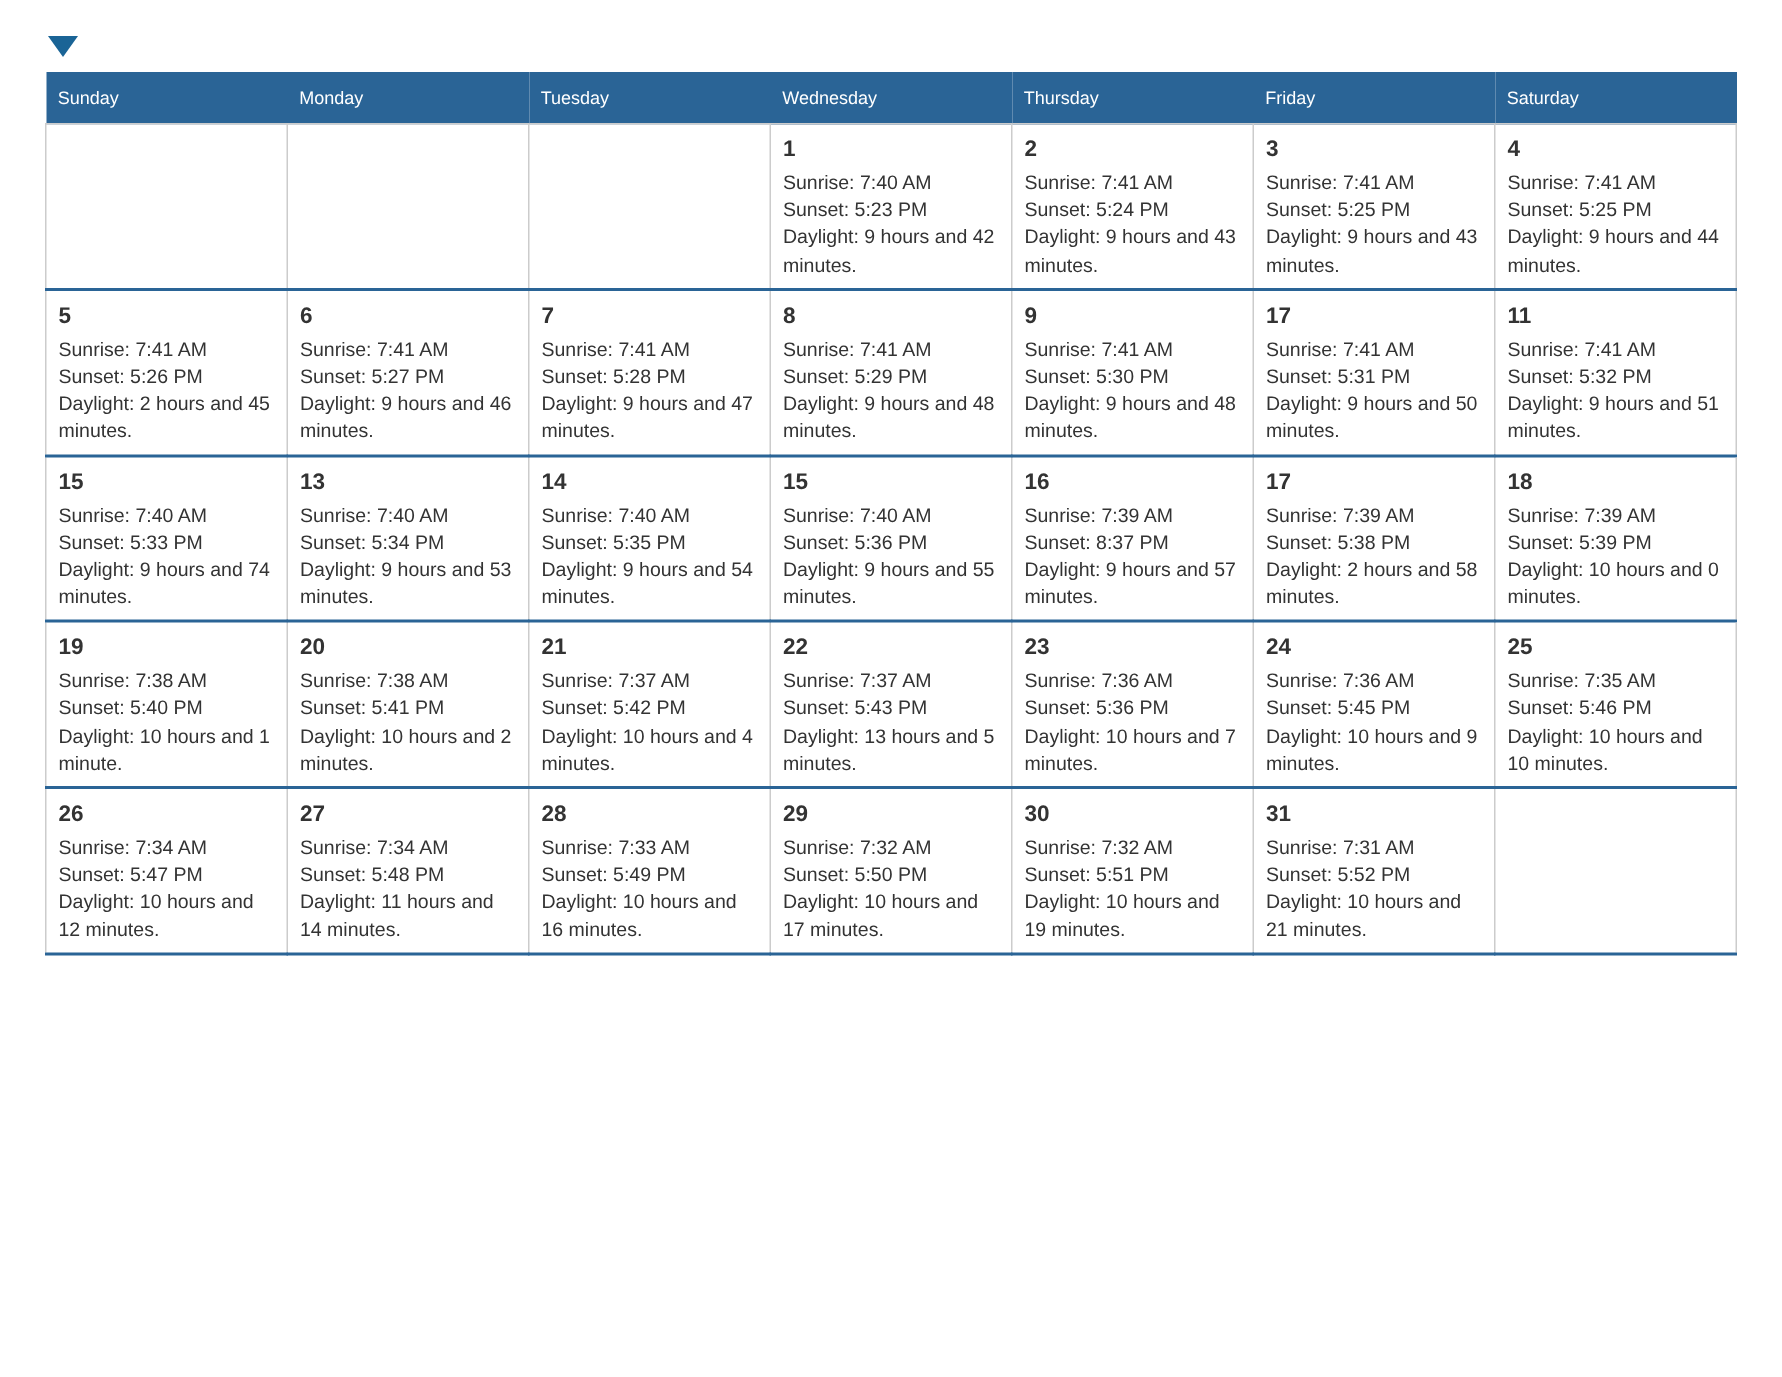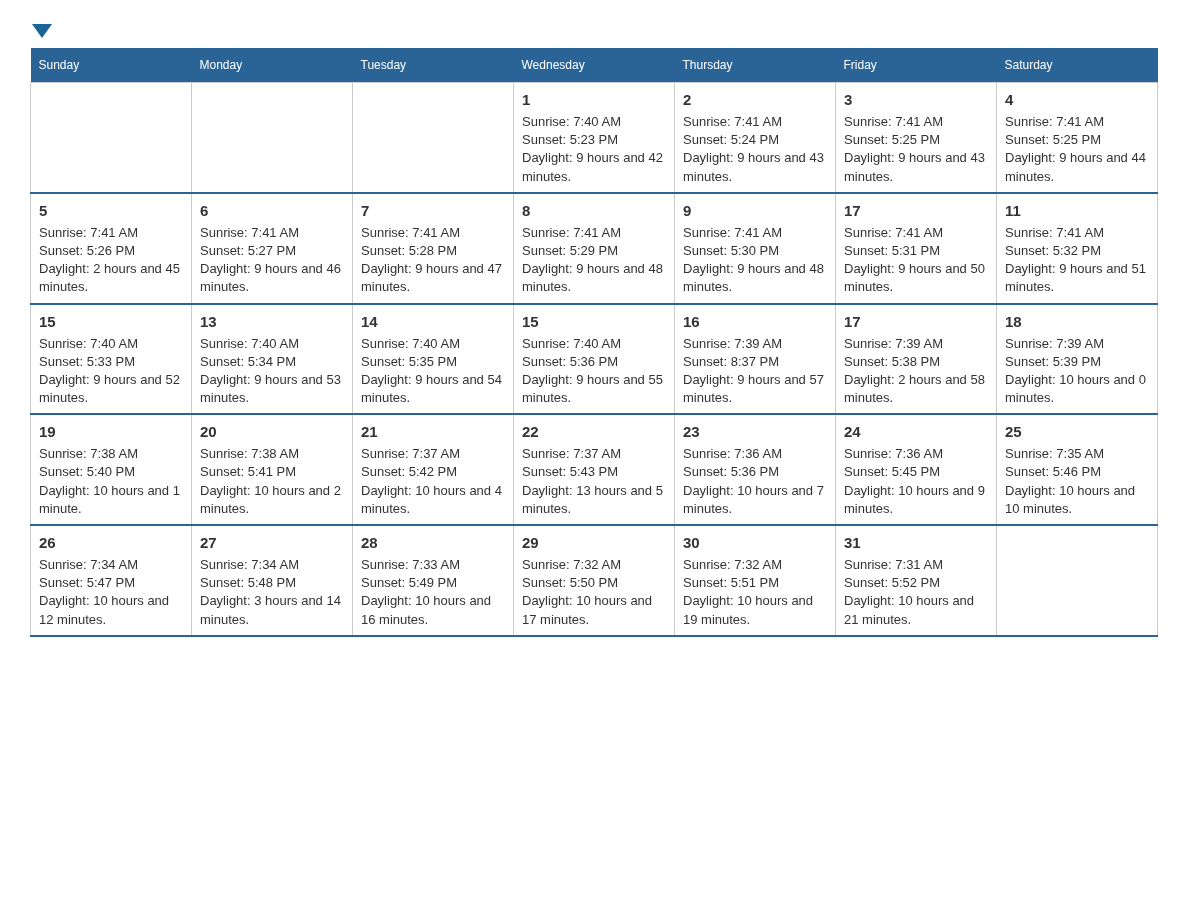--- a/index.html
+++ b/index.html
@@ -140,40 +140,40 @@
       <tr>
         <td><span class="day-num">5</span><span>Sunrise: 7:41 AM</span><br><span>Sunset: 5:26 PM</span><br><span>Daylight: 2 hours and 45 minutes.</span></td>
         <td><span class="day-num">6</span><span>Sunrise: 7:41 AM</span><br><span>Sunset: 5:27 PM</span><br><span>Daylight: 9 hours and 46 minutes.</span></td>
         <td><span class="day-num">7</span><span>Sunrise: 7:41 AM</span><br><span>Sunset: 5:28 PM</span><br><span>Daylight: 9 hours and 47 minutes.</span></td>
         <td><span class="day-num">8</span><span>Sunrise: 7:41 AM</span><br><span>Sunset: 5:29 PM</span><br><span>Daylight: 9 hours and 48 minutes.</span></td>
         <td><span class="day-num">9</span><span>Sunrise: 7:41 AM</span><br><span>Sunset: 5:30 PM</span><br><span>Daylight: 9 hours and 48 minutes.</span></td>
         <td><span class="day-num">17</span><span>Sunrise: 7:41 AM</span><br><span>Sunset: 5:31 PM</span><br><span>Daylight: 9 hours and 50 minutes.</span></td>
         <td><span class="day-num">11</span><span>Sunrise: 7:41 AM</span><br><span>Sunset: 5:32 PM</span><br><span>Daylight: 9 hours and 51 minutes.</span></td>
       </tr>
       <tr>
-        <td><span class="day-num">15</span><span>Sunrise: 7:40 AM</span><br><span>Sunset: 5:33 PM</span><br><span>Daylight: 9 hours and 52 minutes.</span></td>
+        <td><span class="day-num">15</span><span>Sunrise: 7:40 AM</span><br><span>Sunset: 5:33 PM</span><br><span>Daylight: 9 hours and 74 minutes.</span></td>
         <td><span class="day-num">13</span><span>Sunrise: 7:40 AM</span><br><span>Sunset: 5:34 PM</span><br><span>Daylight: 9 hours and 53 minutes.</span></td>
         <td><span class="day-num">14</span><span>Sunrise: 7:40 AM</span><br><span>Sunset: 5:35 PM</span><br><span>Daylight: 9 hours and 54 minutes.</span></td>
         <td><span class="day-num">15</span><span>Sunrise: 7:40 AM</span><br><span>Sunset: 5:36 PM</span><br><span>Daylight: 9 hours and 55 minutes.</span></td>
         <td><span class="day-num">16</span><span>Sunrise: 7:39 AM</span><br><span>Sunset: 8:37 PM</span><br><span>Daylight: 9 hours and 57 minutes.</span></td>
         <td><span class="day-num">17</span><span>Sunrise: 7:39 AM</span><br><span>Sunset: 5:38 PM</span><br><span>Daylight: 2 hours and 58 minutes.</span></td>
         <td><span class="day-num">18</span><span>Sunrise: 7:39 AM</span><br><span>Sunset: 5:39 PM</span><br><span>Daylight: 10 hours and 0 minutes.</span></td>
       </tr>
       <tr>
         <td><span class="day-num">19</span><span>Sunrise: 7:38 AM</span><br><span>Sunset: 5:40 PM</span><br><span>Daylight: 10 hours and 1 minute.</span></td>
         <td><span class="day-num">20</span><span>Sunrise: 7:38 AM</span><br><span>Sunset: 5:41 PM</span><br><span>Daylight: 10 hours and 2 minutes.</span></td>
         <td><span class="day-num">21</span><span>Sunrise: 7:37 AM</span><br><span>Sunset: 5:42 PM</span><br><span>Daylight: 10 hours and 4 minutes.</span></td>
         <td><span class="day-num">22</span><span>Sunrise: 7:37 AM</span><br><span>Sunset: 5:43 PM</span><br><span>Daylight: 13 hours and 5 minutes.</span></td>
         <td><span class="day-num">23</span><span>Sunrise: 7:36 AM</span><br><span>Sunset: 5:36 PM</span><br><span>Daylight: 10 hours and 7 minutes.</span></td>
         <td><span class="day-num">24</span><span>Sunrise: 7:36 AM</span><br><span>Sunset: 5:45 PM</span><br><span>Daylight: 10 hours and 9 minutes.</span></td>
         <td><span class="day-num">25</span><span>Sunrise: 7:35 AM</span><br><span>Sunset: 5:46 PM</span><br><span>Daylight: 10 hours and 10 minutes.</span></td>
       </tr>
       <tr>
         <td><span class="day-num">26</span><span>Sunrise: 7:34 AM</span><br><span>Sunset: 5:47 PM</span><br><span>Daylight: 10 hours and 12 minutes.</span></td>
-        <td><span class="day-num">27</span><span>Sunrise: 7:34 AM</span><br><span>Sunset: 5:48 PM</span><br><span>Daylight: 3 hours and 14 minutes.</span></td>
+        <td><span class="day-num">27</span><span>Sunrise: 7:34 AM</span><br><span>Sunset: 5:48 PM</span><br><span>Daylight: 11 hours and 14 minutes.</span></td>
         <td><span class="day-num">28</span><span>Sunrise: 7:33 AM</span><br><span>Sunset: 5:49 PM</span><br><span>Daylight: 10 hours and 16 minutes.</span></td>
         <td><span class="day-num">29</span><span>Sunrise: 7:32 AM</span><br><span>Sunset: 5:50 PM</span><br><span>Daylight: 10 hours and 17 minutes.</span></td>
         <td><span class="day-num">30</span><span>Sunrise: 7:32 AM</span><br><span>Sunset: 5:51 PM</span><br><span>Daylight: 10 hours and 19 minutes.</span></td>
         <td><span class="day-num">31</span><span>Sunrise: 7:31 AM</span><br><span>Sunset: 5:52 PM</span><br><span>Daylight: 10 hours and 21 minutes.</span></td>
         <td class="empty"></td>
       </tr>
     </tbody>
 </table>
 
 </body></html>

